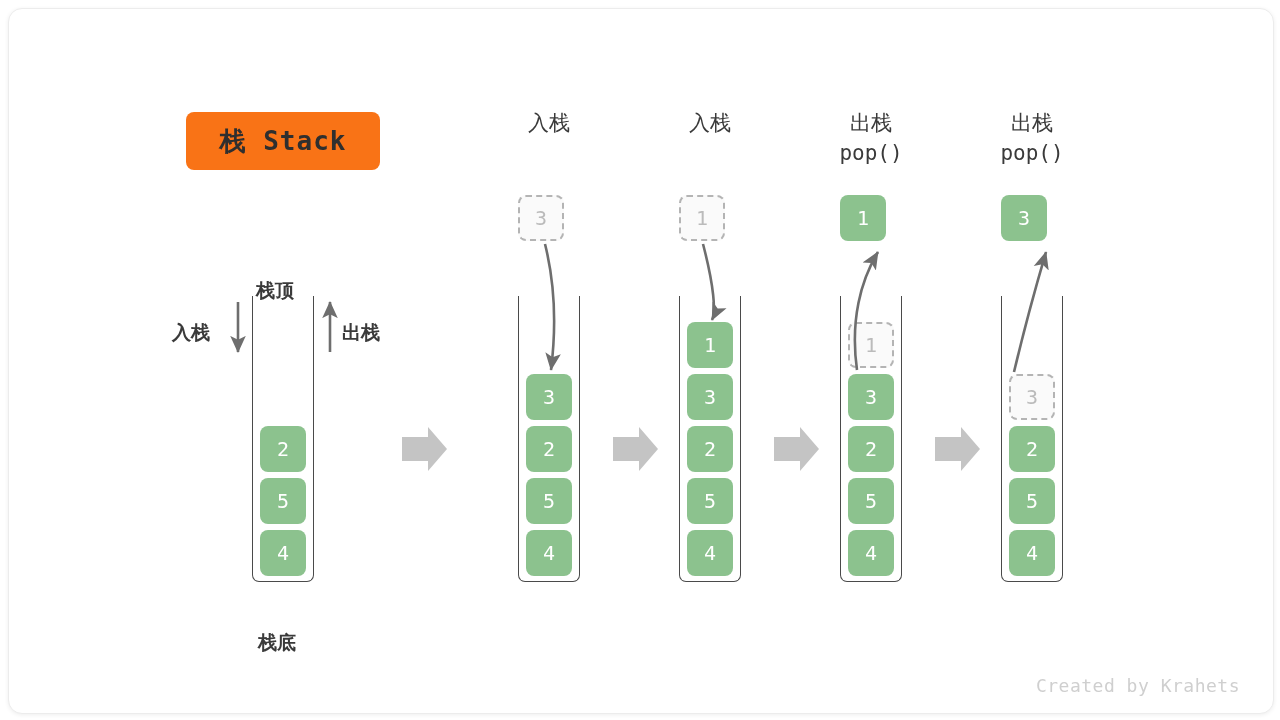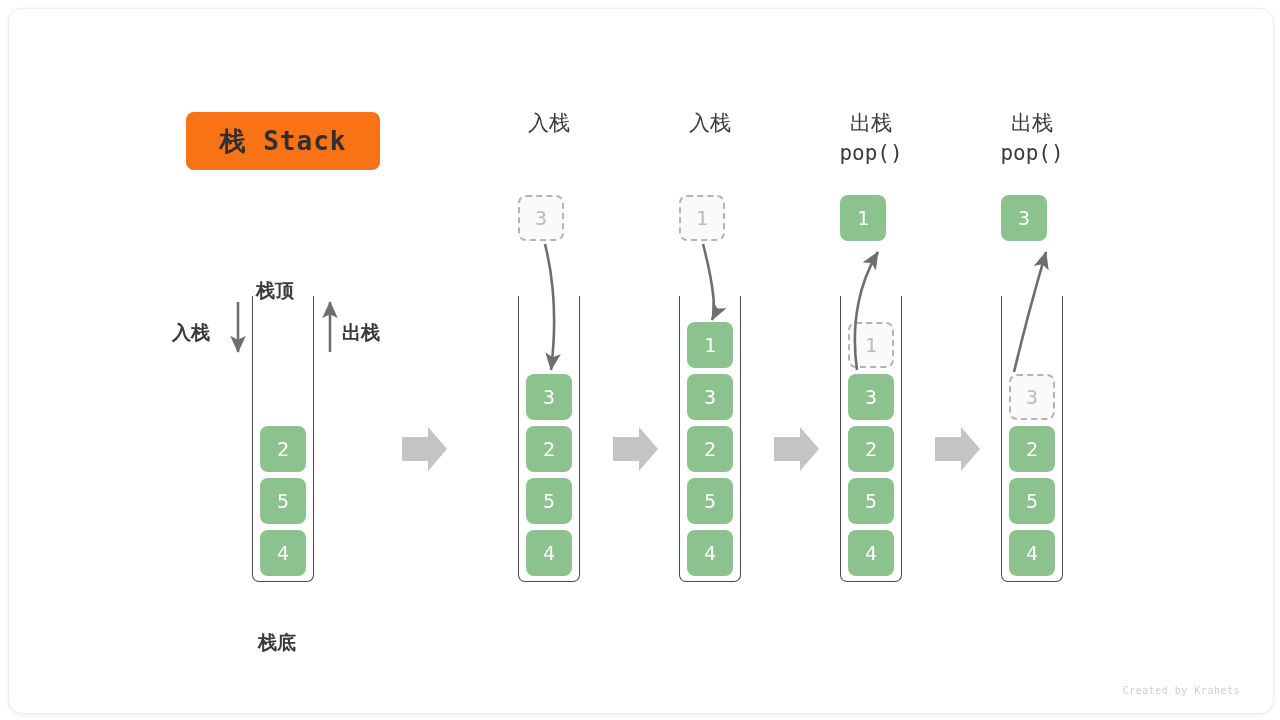--- a/index.html
+++ b/index.html
@@ -45,21 +45,21 @@
   .box.solid{background:#8cc28e;color:#ffffff;}
   .box.ghost{background:#fafafa;border:2px dashed #b4b4b4;color:#bbbbbb;}
 
   
   svg.overlay{position:absolute;left:0;top:0;width:1280px;height:720px;
               pointer-events:none;}
 
   
   .credit{position:absolute;right:40px;bottom:24px;
           font-family:"DejaVu Sans Mono","Liberation Mono",monospace;
-          font-size:10px;color:#cfcfcf;letter-spacing:.5px;}
+          font-size:18px;color:#cfcfcf;letter-spacing:.5px;}
 </style>
 </head>
 <body>
 
 <div id="canvas">
   <div class="frame"></div>
 
   <div class="title-badge">栈 Stack</div>
 
   <div class="label-cn" style="left:256px;top:245px;margin-top:33px;">栈顶</div>

